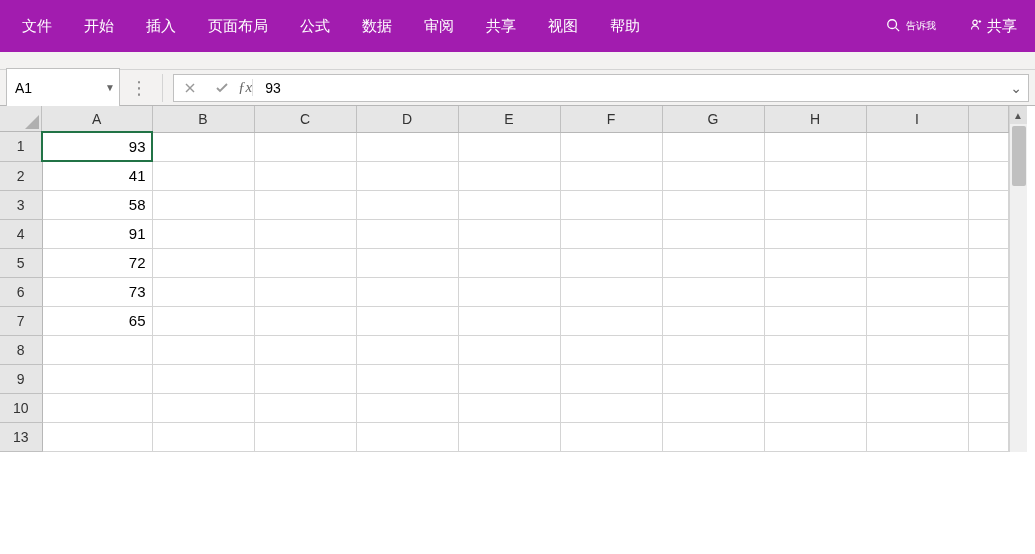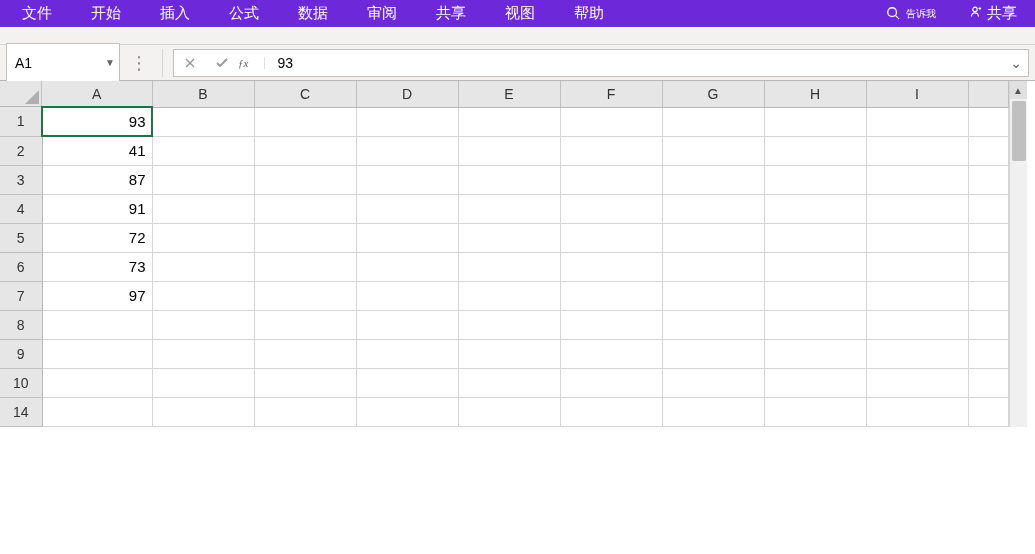--- a/index.html
+++ b/index.html
@@ -5,27 +5,27 @@
     * { margin: 0; padding: 0; box-sizing: border-box; }
     body {
       font-family: "Microsoft YaHei", "Segoe UI", Arial, sans-serif;
       font-size: 14px;
       width: 1035px;
       height: 554px;
       overflow: hidden;
       background: #fff;
     }
     .ribbon {
-      background: #6d28d9;
-      height: 27px;
+      background: #a21caf;
+      height: 52px;
       display: flex;
       align-items: center;
       color: #fff;
       padding: 0 6px;
-      gap: 7px;
+      gap: 0;
     }
     .ribbon-tab {
       padding: 0 16px;
       height: 36px;
       display: flex;
       align-items: center;
       cursor: pointer;
       font-size: 15px;
     }
     .ribbon-right {
@@ -104,22 +104,22 @@
       display: flex;
       align-items: center;
       justify-content: center;
       color: #888;
       cursor: pointer;
     }
     .fb-fx {
       font-style: italic;
       color: #666;
       font-family: "Times New Roman", serif;
-      font-size: 11px;
-      padding-right: 16px;
+      font-size: 15px;
+      padding-right: 0;
       border-right: 1px solid #e0e0e0;
       margin-right: 8px;
     }
     .formula-input {
       flex: 1;
       border: none;
       outline: none;
       font-size: 14px;
       padding: 0 4px;
     }
@@ -211,20 +211,21 @@
       outline-offset: -1px;
     }
   </style>
 </head>
 <body>
 
 <div class="ribbon">
   <div class="ribbon-tab">文件</div>
   <div class="ribbon-tab">开始</div>
   <div class="ribbon-tab">插入</div>
+  <div class="ribbon-tab">页面布局</div>
   <div class="ribbon-tab">公式</div>
   <div class="ribbon-tab">数据</div>
   <div class="ribbon-tab">审阅</div>
   <div class="ribbon-tab">共享</div>
   <div class="ribbon-tab">视图</div>
   <div class="ribbon-tab">帮助</div>
   <div class="ribbon-right">
     <div class="tell-me">
       <span>
         <svg width="14" height="14" viewBox="0 0 16 16" fill="none" stroke="#fff" stroke-width="1.5">
@@ -319,21 +320,21 @@
             <td class="cell"></td>
             <td class="cell"></td>
             <td class="cell"></td>
             <td class="cell"></td>
             <td class="cell"></td>
             <td class="cell"></td>
             <td class="cell" style="min-width: 40px;"></td>
           </tr>
           <tr>
             <td class="row-header">3</td>
-            <td class="cell">87</td>
+            <td class="cell">58</td>
             <td class="cell"></td>
             <td class="cell"></td>
             <td class="cell"></td>
             <td class="cell"></td>
             <td class="cell"></td>
             <td class="cell"></td>
             <td class="cell"></td>
             <td class="cell"></td>
             <td class="cell" style="min-width: 40px;"></td>
           </tr>
@@ -371,21 +372,21 @@
             <td class="cell"></td>
             <td class="cell"></td>
             <td class="cell"></td>
             <td class="cell"></td>
             <td class="cell"></td>
             <td class="cell"></td>
             <td class="cell" style="min-width: 40px;"></td>
           </tr>
           <tr>
             <td class="row-header">7</td>
-            <td class="cell">97</td>
+            <td class="cell">65</td>
             <td class="cell"></td>
             <td class="cell"></td>
             <td class="cell"></td>
             <td class="cell"></td>
             <td class="cell"></td>
             <td class="cell"></td>
             <td class="cell"></td>
             <td class="cell"></td>
             <td class="cell" style="min-width: 40px;"></td>
           </tr>
@@ -422,21 +423,21 @@
             <td class="cell"></td>
             <td class="cell"></td>
             <td class="cell"></td>
             <td class="cell"></td>
             <td class="cell"></td>
             <td class="cell"></td>
             <td class="cell"></td>
             <td class="cell" style="min-width: 40px;"></td>
           </tr>
           <tr>
-            <td class="row-header">14</td>
+            <td class="row-header">13</td>
             <td class="cell"></td>
             <td class="cell"></td>
             <td class="cell"></td>
             <td class="cell"></td>
             <td class="cell"></td>
             <td class="cell"></td>
             <td class="cell"></td>
             <td class="cell"></td>
             <td class="cell"></td>
             <td class="cell" style="min-width: 40px;"></td>

